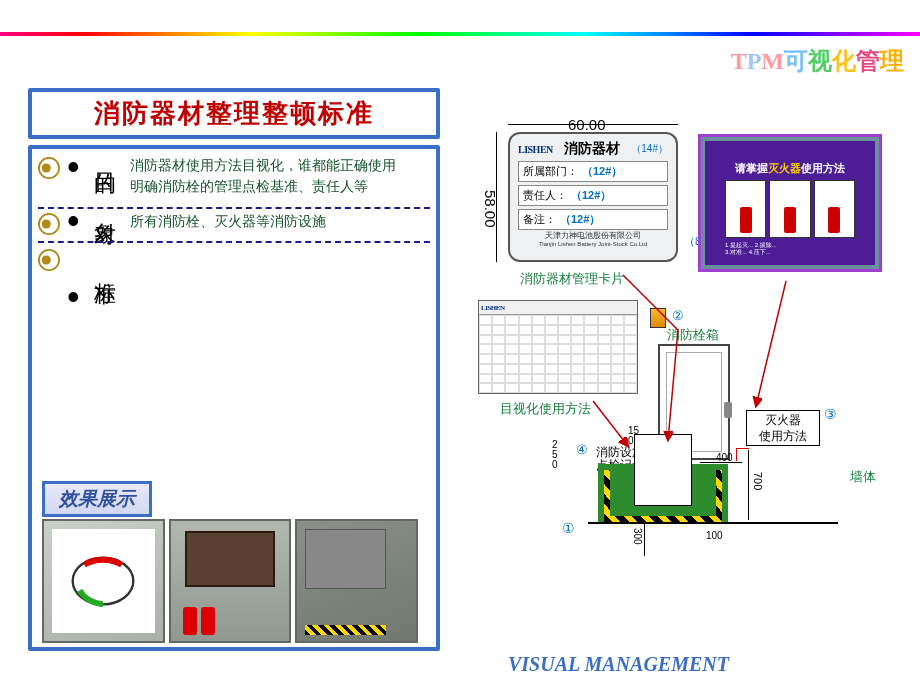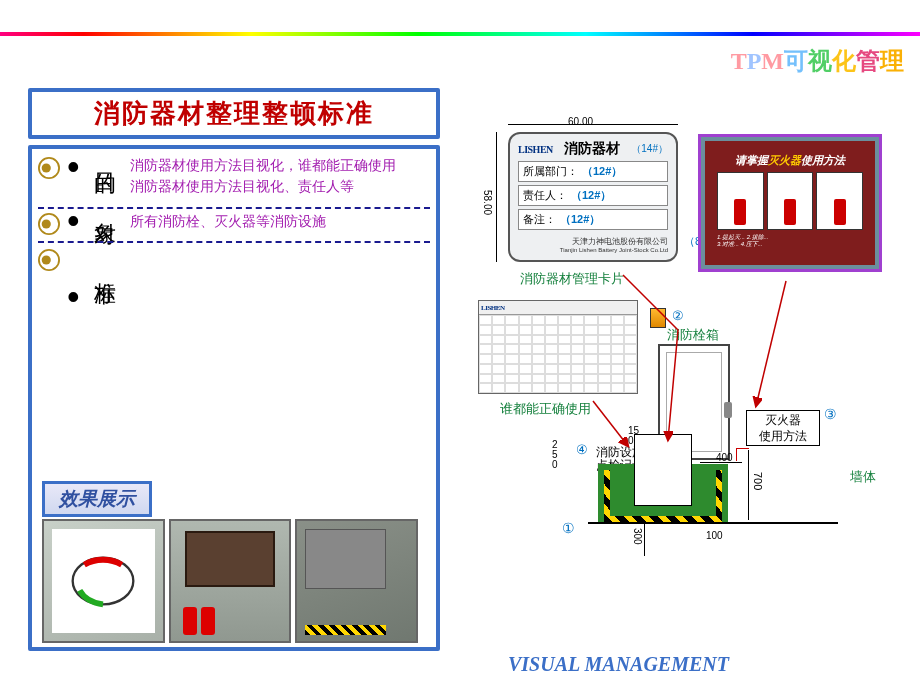--- a/index.html
+++ b/index.html
@@ -23,21 +23,21 @@
     .bullet-icon { width: 22px; height: 22px; flex-shrink: 0; margin-top: 2px; margin-left: 6px; }
     .bullet-icon svg { width: 100%; height: 100%; }
     .vbullet { position: absolute; font-size: 36px; color: #000; line-height: 1; }
     .vb1 { top: 0px; left: 35px; }
     .vb2 { top: 54px; left: 35px; }
     .vb3 { top: 130px; left: 35px; }
     .section-label { font-size: 22px; writing-mode: vertical-rl; text-orientation: upright; color: #000; position: absolute; font-family: "SimSun"; }
     .lab1 { top: 6px; left: 58px; }
     .lab2 { top: 56px; left: 58px; }
     .lab3 { top: 116px; left: 58px; }
-    .section-text { font-size: 14px; color: #a21caf; margin-left: 70px; line-height: 1.5; }
+    .section-text { font-size: 14px; color: #14532d; margin-left: 70px; line-height: 1.5; }
     .row1 { position: absolute; top: 6px; left: 0; width: 100%; }
     .row2 { position: absolute; top: 62px; left: 0; width: 100%; }
     .row3 { position: absolute; top: 98px; left: 0; width: 100%; }
     .dashed-sep { border-top: 2px dashed #1a1a8f; margin: 2px 0; position: absolute; left: 6px; right: 6px; }
     .sep1 { top: 56px; }
     .sep2 { top: 90px; }
     .std-list { font-size: 14px; line-height: 1.55; padding-left: 16px; }
     .effect-title-box { position: absolute; top: 332px; left: 10px; border: 3px solid #3b6fc7; background: linear-gradient(180deg, #e8e8f8, #d0d8f0); padding: 2px 14px; }
     .effect-title-text { color: #3050a0; font-size: 19px; font-style: italic; font-weight: bold; }
     .photo-strip { position: absolute; top: 370px; left: 10px; width: 376px; height: 124px; display: flex; gap: 4px; }
@@ -47,34 +47,34 @@
     .photo-corner { background: linear-gradient(160deg, #8a9088, #707870); }
     .photo-ext { position: absolute; bottom: 6px; left: 12px; width: 14px; height: 28px; background: #d00; border-radius: 3px; }
     .photo-ext2 { left: 30px; }
     .right-panel { position: absolute; top: 110px; left: 468px; width: 440px; height: 520px; }
     .card-box { position: absolute; top: 22px; left: 40px; width: 170px; height: 130px; border: 2px solid #555; border-radius: 12px; background: #eef0f2; padding: 6px 8px; font-size: 12px; }
     .card-header { display: flex; align-items: center; justify-content: space-between; }
     .lishen-logo { color: #003080; font-weight: bold; font-size: 10px; font-family: Liberation Serif, serif; letter-spacing: -0.5px; }
     .card-title { font-weight: bold; font-size: 14px; }
     .card-row { border: 1px solid #888; margin-top: 3px; padding: 2px 4px; display: flex; background: #fff; font-size: 11px; }
     .card-row .blue { color: #0070c0; margin-left: 4px; font-weight: bold; }
-    .card-footer { font-size: 8px; text-align: right; margin-top: 6px; color: #333; }
-    .dim-label { position: absolute; font-size: 10px; color: #000; }
+    .card-footer { font-size: 8px; text-align: center; margin-top: 0; color: #333; }
+    .dim-label { position: absolute; font-size: 15px; color: #000; }
     .dim-60 { top: 6px; left: 100px; }
     .dim-58 { top: 80px; left: 14px; writing-mode: vertical-rl; }
     .circled { color: #0070c0; font-size: 13px; }
     .caption { position: absolute; font-size: 13px; color: #15803d; }
     .cap-card { top: 160px; left: 52px; }
     .inspect-sheet { position: absolute; top: 190px; left: 10px; width: 160px; height: 94px; border: 1px solid #666; background: #fff; }
     .inspect-sheet .sh-head { height: 14px; background: #f0f0f0; border-bottom: 1px solid #999; display: flex; align-items: center; padding-left: 2px; }
     .inspect-sheet .sh-grid { display: grid; grid-template-columns: repeat(12, 1fr); grid-template-rows: repeat(8, 1fr); height: 78px; }
     .inspect-sheet .sh-grid div { border: 0.5px solid #ddd; }
     .cap-inspect { top: 290px; left: 32px; }
     .photo-usage { position: absolute; top: 24px; left: 230px; width: 184px; height: 138px; border: 3px solid #a040d0; background: #6b8f9d; padding: 4px; }
-    .usage-inner { background: #7f1d1d; height: 100%; padding: 12px; font-style: italic; }
+    .usage-inner { background: #4c1d95; height: 100%; padding: 20px; }
     .usage-title-bar { color: #fff; font-size: 11px; text-align: center; font-weight: bold; }
     .usage-title-bar .red { color: #ffcc00; }
     .usage-row { display: flex; gap: 3px; margin-top: 4px; }
     .usage-cell { flex: 1; height: 58px; background: #fff; border: 1px solid #333; position: relative; }
     .usage-cell .mini-ext { position: absolute; bottom: 4px; left: 50%; transform: translateX(-50%); width: 12px; height: 26px; background: #c00; border-radius: 2px; }
     .usage-foot { margin-top: 4px; font-size: 6px; color: #fff; line-height: 1.2; }
     .small-clip { position: absolute; top: 198px; left: 182px; width: 16px; height: 20px; border: 1px solid #333; background: linear-gradient(#ffb830, #e08800); }
     .c2 { position: absolute; top: 198px; left: 204px; color: #0070c0; font-size: 13px; }
     .cap-hydrant { top: 216px; left: 199px; }
     .hydrant-box { position: absolute; top: 234px; left: 190px; width: 72px; height: 116px; border: 2px solid #444; background: #fff; }
@@ -127,21 +127,21 @@
     <div class="section-label lab2">对象</div>
     <div class="section-label lab3">标准</div>
 
     <div class="row1 section-row">
       <span class="bullet-icon"><svg viewBox="0 0 24 24">
             <circle cx="12" cy="12" r="11" fill="#fff" stroke="#b0891a" stroke-width="2"></circle>
             <circle cx="9" cy="12" r="5" fill="#b0891a"></circle>
           </svg></span>
       <div class="section-text">
         <div>消防器材使用方法目视化，谁都能正确使用</div>
-        <div>消防器材使用方法目视化、责任人等</div>
+        <div>明确消防栓的管理点检基准、责任人等</div>
       </div>
     </div>
     <div class="dashed-sep sep1"></div>
 
     <div class="row2 section-row">
       <span class="bullet-icon"><svg viewBox="0 0 24 24">
             <circle cx="12" cy="12" r="11" fill="#fff" stroke="#b0891a" stroke-width="2"></circle>
             <circle cx="9" cy="12" r="5" fill="#b0891a"></circle>
           </svg></span>
       <div class="section-text">所有消防栓、灭火器等消防设施</div>
@@ -311,21 +311,21 @@
         <div></div>
         <div></div>
         <div></div>
         <div></div>
         <div></div>
         <div></div>
         <div></div>
         <div></div>
     </div>
   </div>
-  <div class="caption cap-inspect">谁都能正确使用</div>
+  <div class="caption cap-inspect">目视化使用方法</div>
 
   <div class="photo-usage">
     <div class="usage-inner">
       <div class="usage-title-bar"><span>请掌握</span><span class="red">灭火器</span><span>使用方法</span></div>
       <div class="usage-row">
         <div class="usage-cell">
             <div class="mini-ext"></div>
           </div>
         <div class="usage-cell">
             <div class="mini-ext"></div>

